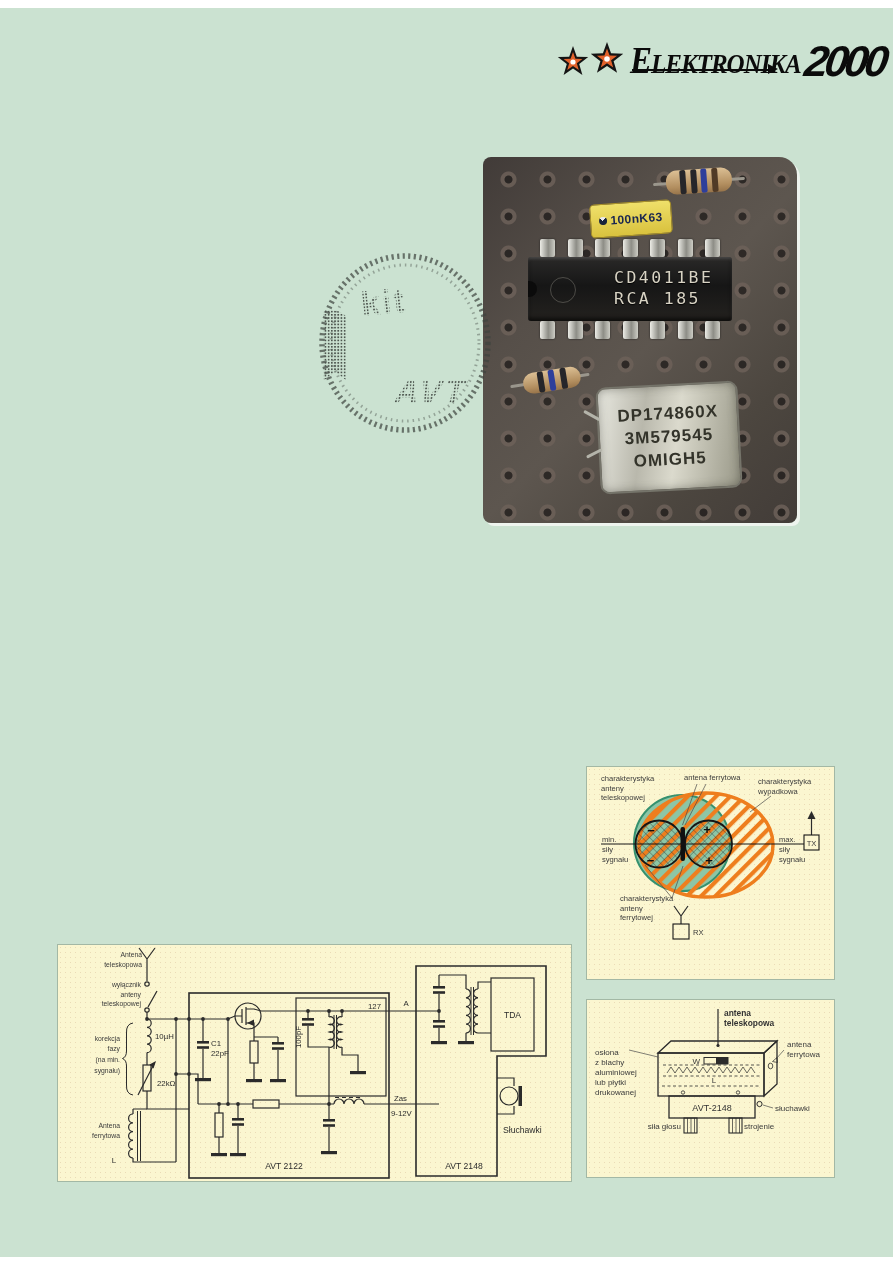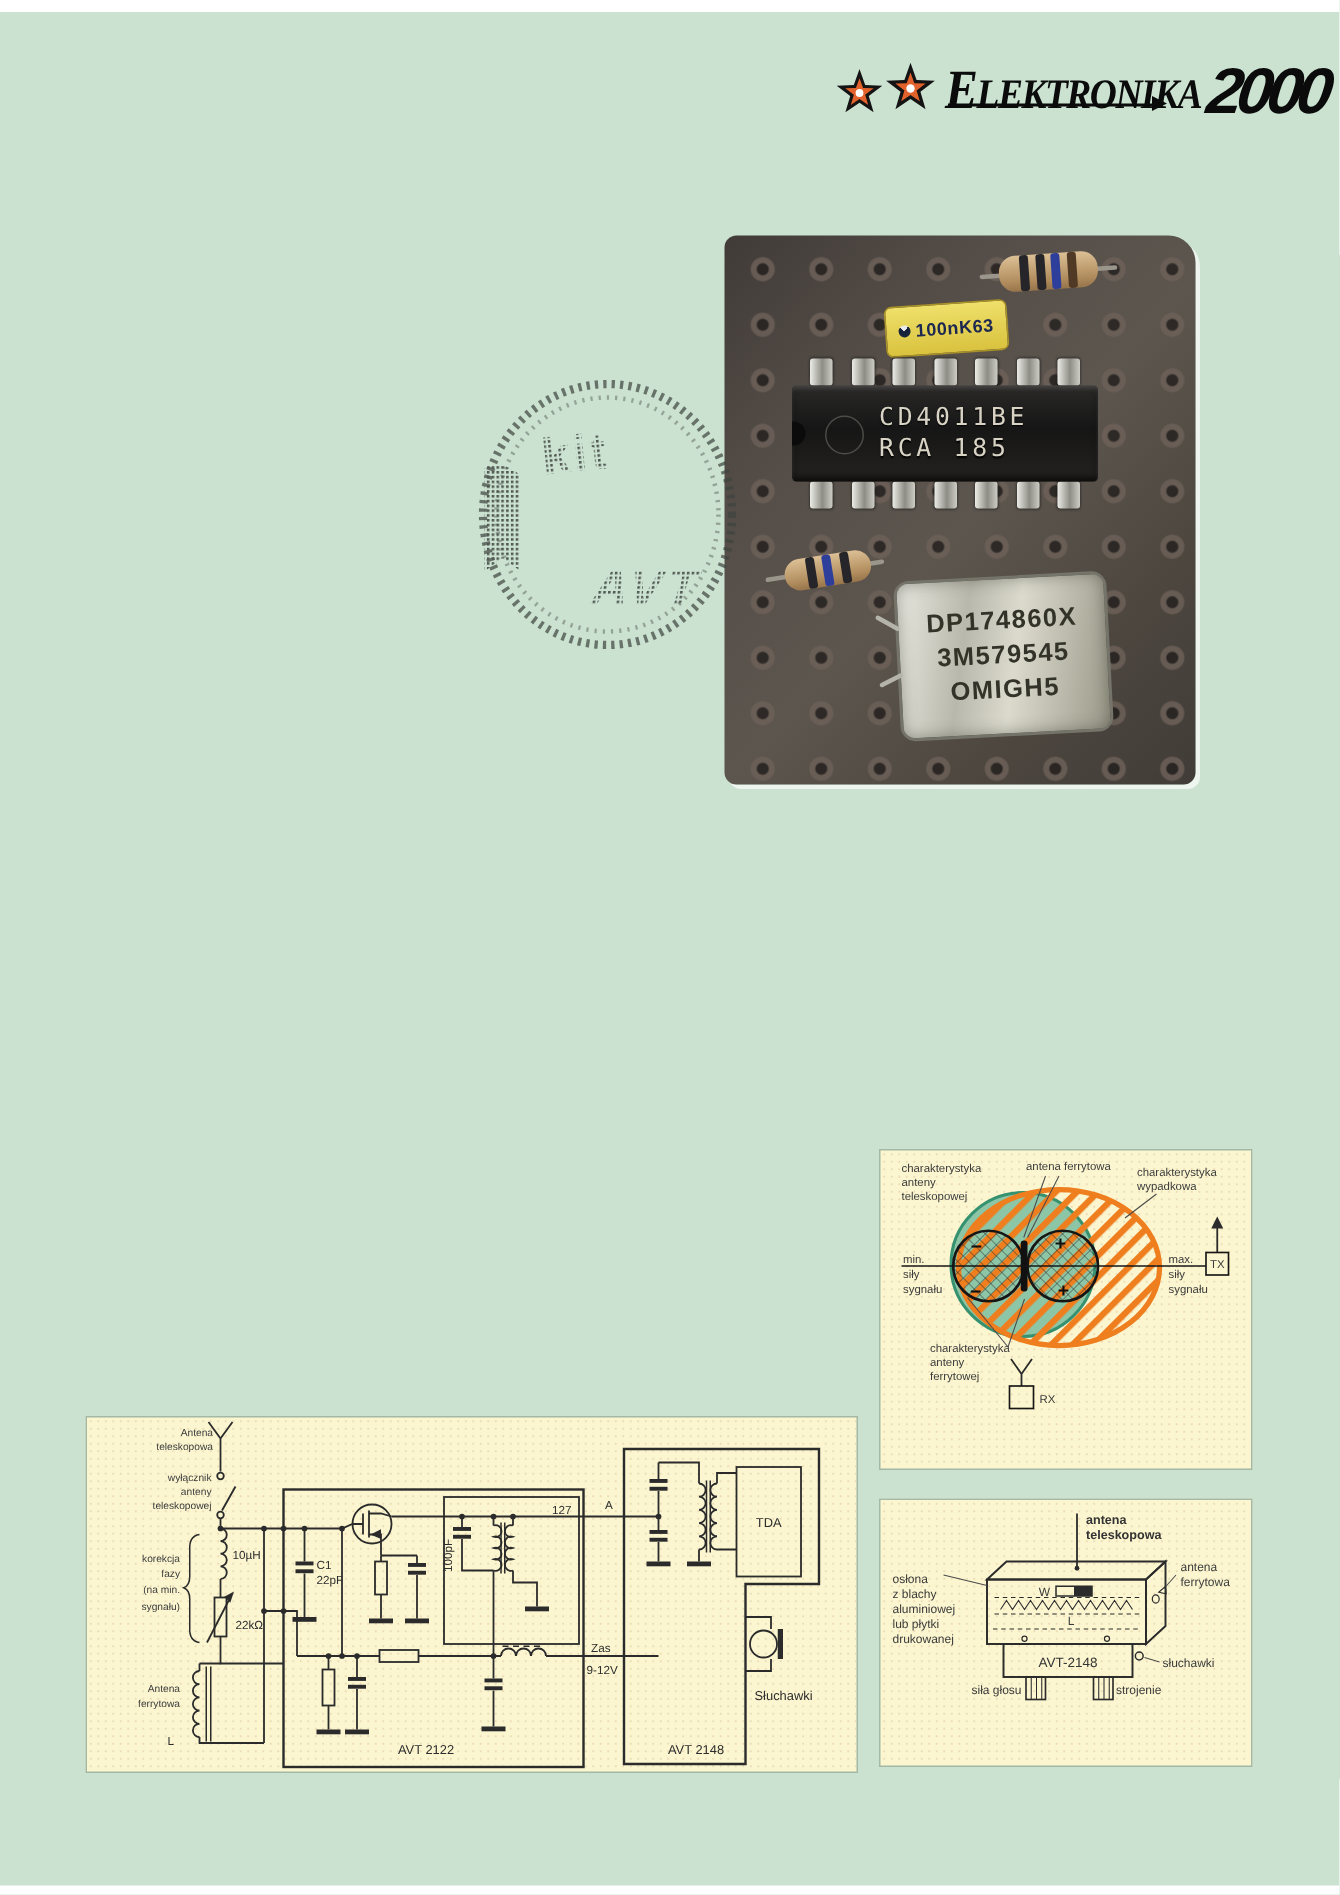--- a/index.html
+++ b/index.html
@@ -47,21 +47,21 @@
   .cap-logo{width:8px;height:8px;border-radius:50%;flex:0 0 auto;
       background:conic-gradient(from 40deg,#17233b 0 75%,#e9e9e9 75% 100%);}
   .cap-text{font-size:12px;font-weight:bold;color:#1b2750;letter-spacing:.4px;}
   .ic{position:absolute;left:45px;top:82px;width:204px;height:104px;z-index:2;}
   .pins{display:flex;justify-content:space-between;padding:0 12px;height:18px;}
   .pin{width:15px;height:100%;border-radius:2px;
       background:linear-gradient(90deg,#ecece6,#8d8d86 55%,#cdcdc5);box-shadow:0 0 2px #1c1c1c;}
   .ic-body{position:relative;height:64px;border-radius:3px;
       background:linear-gradient(180deg,#2a2928,#161616 45%,#24221f);
       box-shadow:inset 0 2px 3px rgba(255,255,255,.14),inset 0 -3px 4px rgba(0,0,0,.65);
-      display:flex;flex-direction:column;justify-content:center;padding-left:58px;box-sizing:border-box;}
+      display:flex;flex-direction:column;justify-content:center;padding-left:86px;box-sizing:border-box;}
   .ic-body::before{content:"";position:absolute;left:0;top:24px;width:9px;height:16px;background:#0b0b0b;
       border-radius:0 8px 8px 0;}
   .ic-body::after{content:"";position:absolute;left:22px;top:20px;width:24px;height:24px;border-radius:50%;
       border:1px solid rgba(205,200,185,.28);}
   .ic-line{font-family:"DejaVu Sans Mono",monospace;font-size:16.5px;letter-spacing:2.5px;
       color:#d8d3c4;line-height:1.25;text-shadow:0 1px 1px #000;}
   .crystal{position:absolute;left:115px;top:227px;width:138px;height:103px;transform:rotate(-3deg);
       border-radius:10px;border:2px solid #75746a;z-index:2;
       background:linear-gradient(100deg,#e9e9e1 0%,#b9b8ac 32%,#dbdacd 55%,#999888 100%);
       box-shadow:inset 0 0 10px rgba(60,60,50,.45);

